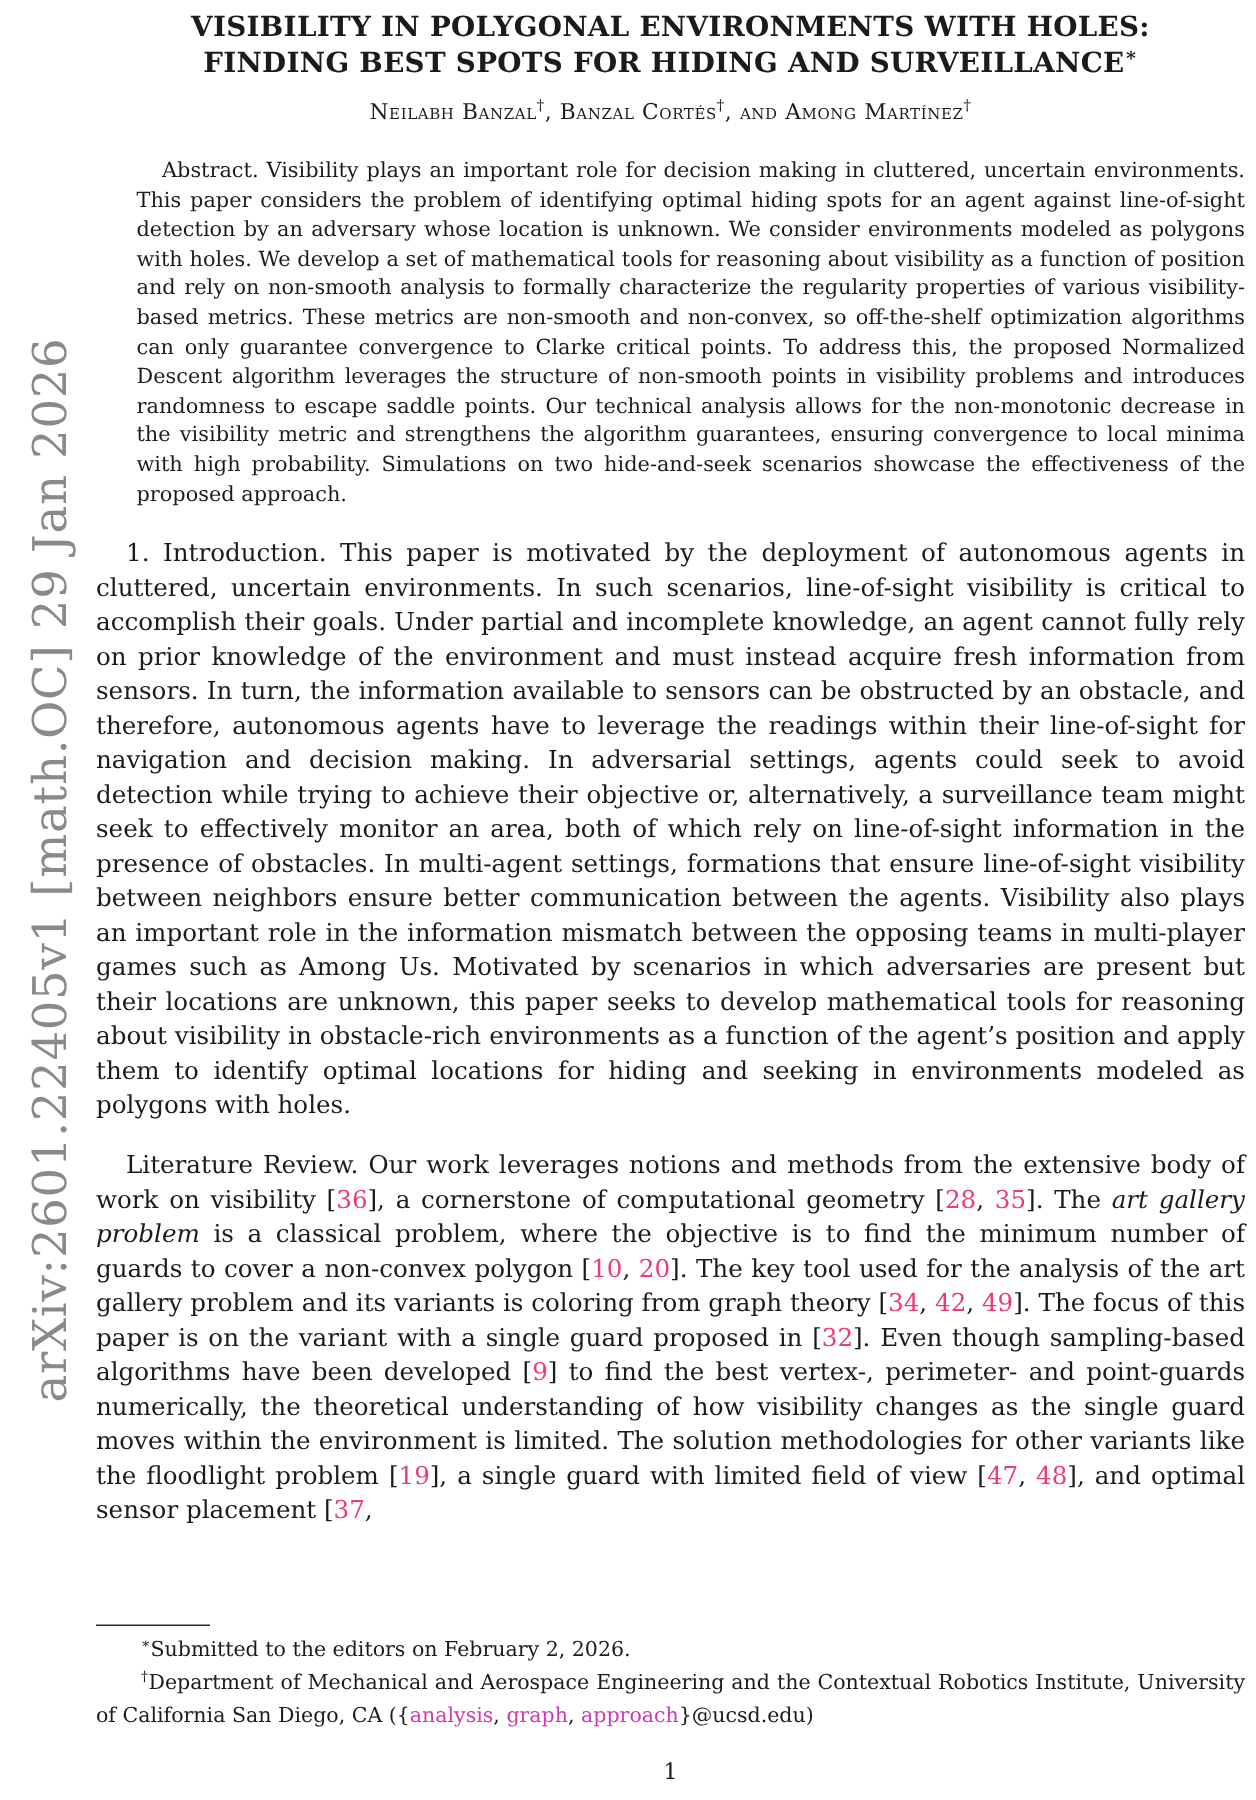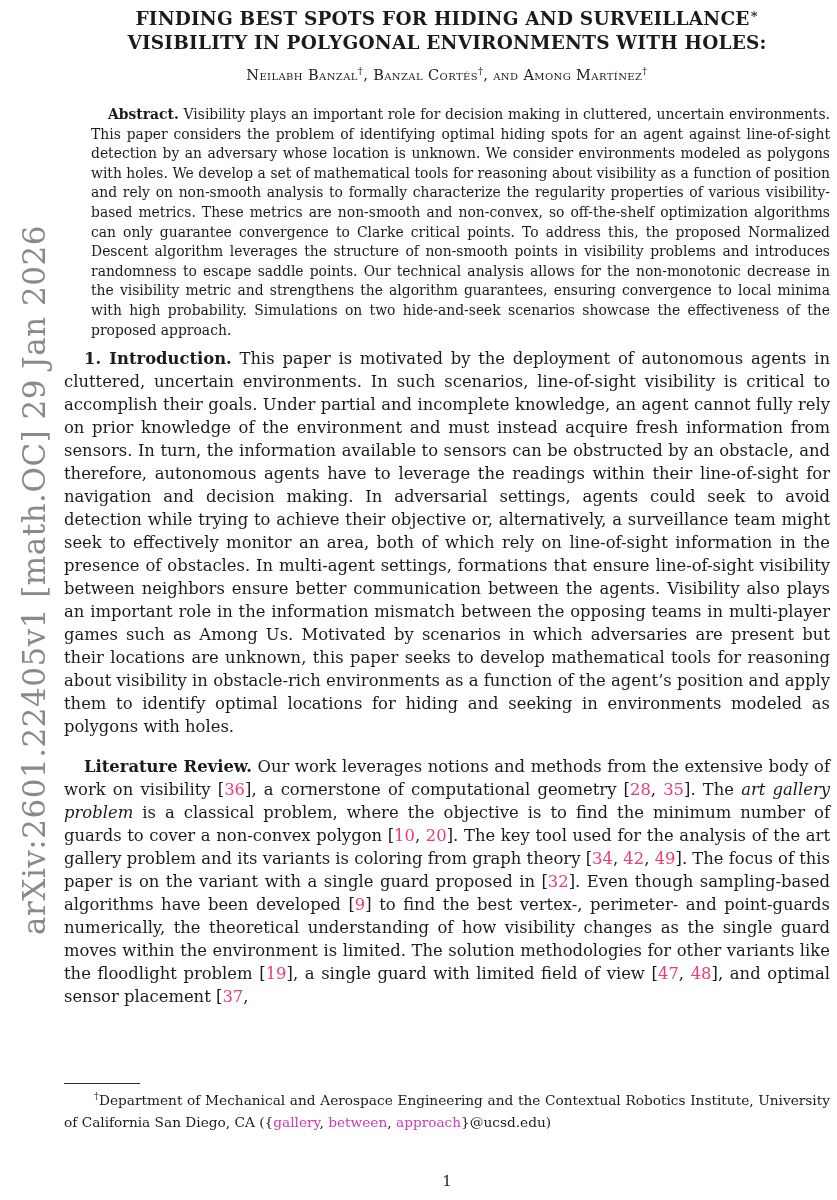--- a/index.html
+++ b/index.html
@@ -55,21 +55,21 @@
     text-indent:17px;
     hyphens:auto;-webkit-hyphens:auto;
   }
   .para{
     font-size:16.4px;
     line-height:23px;
     text-align:justify;
     text-indent:20px;
     hyphens:auto;-webkit-hyphens:auto;
   }
-  .intro{margin-top:7px;}
+  .intro{margin-top:17px;}
   .litreview{margin-top:3px;}
   .footnotes{
     position:absolute;
     left:64px;top:1083px;
     width:766px;
     font-size:13.7px;
     line-height:22px;
   }
   .footnote-rule{
     width:76px;
@@ -79,51 +79,52 @@
   }
   .footnotes p{margin:0;text-indent:30px;text-align:justify;}
   .page-number{
     position:absolute;
     left:64px;top:1172px;
     width:766px;
     text-align:center;
     font-size:15px;
   }
   
-  .s-b{font-weight:bold;}
+  .s-b{font-weight:normal;}
   .s-i{font-style:italic;}
   .s-sc{font-variant:small-caps;}
   .s-sup{vertical-align:super;font-size:68%;line-height:0;}
   .s-cite{color:var(--cite);}
   .s-link{color:var(--link);}
 </style>
 </head>
 <body>
 
 <div class="page">
 
   <div class="watermark">arXiv:2601.22405v1 [math.OC] 29 Jan 2026</div>
 
   <div class="content">
 
     <div class="title">
+      <div>VISIBILITY IN POLYGONAL ENVIRONMENTS WITH HOLES:</div>
       <div><span>FINDING BEST SPOTS FOR HIDING AND SURVEILLANCE</span><span class="s-sup">∗</span></div>
-      <div>VISIBILITY IN POLYGONAL ENVIRONMENTS WITH HOLES:</div>
     </div>
 
     <div class="authors"><span class="s-sc">Neilabh Banzal</span><span class="s-sup">†</span><span class="s-sc">, </span><span class="s-sc">Banzal Cortés</span><span class="s-sup">†</span><span class="s-sc">, and </span><span class="s-sc">Among Martínez</span><span class="s-sup">†</span></div>
 
     <p class="abstract"><span class="s-b">Abstract.</span><span> Visibility plays an important role for decision making in cluttered, uncertain environments. This paper considers the problem of identifying optimal hiding spots for an agent against line-of-sight detection by an adversary whose location is unknown. We consider environments modeled as polygons with holes. We develop a set of mathematical tools for reasoning about visibility as a function of position and rely on non-smooth analysis to formally characterize the regularity properties of various visibility-based metrics. These metrics are non-smooth and non-convex, so off-the-shelf optimization algorithms can only guarantee convergence to Clarke critical points. To address this, the proposed Normalized Descent algorithm leverages the structure of non-smooth points in visibility problems and introduces randomness to escape saddle points. Our technical analysis allows for the non-monotonic decrease in the visibility metric and strengthens the algorithm guarantees, ensuring convergence to local minima with high probability. Simulations on two hide-and-seek scenarios showcase the effectiveness of the proposed approach.</span></p>
 
     <p class="para intro"><span class="s-b">1. Introduction.</span><span> This paper is motivated by the deployment of autonomous agents in cluttered, uncertain environments. In such scenarios, line-of-sight visibility is critical to accomplish their goals. Under partial and incomplete knowledge, an agent cannot fully rely on prior knowledge of the environment and must instead acquire fresh information from sensors. In turn, the information available to sensors can be obstructed by an obstacle, and therefore, autonomous agents have to leverage the readings within their line-of-sight for navigation and decision making. In adversarial settings, agents could seek to avoid detection while trying to achieve their objective or, alternatively, a surveillance team might seek to effectively monitor an area, both of which rely on line-of-sight information in the presence of obstacles. In multi-agent settings, formations that ensure line-of-sight visibility between neighbors ensure better communication between the agents. Visibility also plays an important role in the information mismatch between the opposing teams in multi-player games such as Among Us. Motivated by scenarios in which adversaries are present but their locations are unknown, this paper seeks to develop mathematical tools for reasoning about visibility in obstacle-rich environments as a function of the agent’s position and apply them to identify optimal locations for hiding and seeking in environments modeled as polygons with holes.</span></p>
 
     <p class="para litreview"><span class="s-b">Literature Review.</span><span> Our work leverages notions and methods from the extensive body of work on visibility [</span><span class="s-cite">36</span><span>], a cornerstone of computational geometry [</span><span class="s-cite">28</span><span>, </span><span class="s-cite">35</span><span>]. The </span><span class="s-i">art gallery problem</span><span> is a classical problem, where the objective is to find the minimum number of guards to cover a non-convex polygon [</span><span class="s-cite">10</span><span>, </span><span class="s-cite">20</span><span>]. The key tool used for the analysis of the art gallery problem and its variants is coloring from graph theory [</span><span class="s-cite">34</span><span>, </span><span class="s-cite">42</span><span>, </span><span class="s-cite">49</span><span>]. The focus of this paper is on the variant with a single guard proposed in [</span><span class="s-cite">32</span><span>]. Even though sampling-based algorithms have been developed [</span><span class="s-cite">9</span><span>] to find the best vertex-, perimeter- and point-guards numerically, the theoretical understanding of how visibility changes as the single guard moves within the environment is limited. The solution methodologies for other variants like the floodlight problem [</span><span class="s-cite">19</span><span>], a single guard with limited field of view [</span><span class="s-cite">47</span><span>, </span><span class="s-cite">48</span><span>], and optimal sensor placement [</span><span class="s-cite">37</span><span>,</span></p>
 
   </div>
 
   <div class="footnotes">
     <hr class="footnote-rule">
-    <p><span class="s-sup">†</span><span>Department of Mechanical and Aerospace Engineering and the Contextual Robotics Institute, University of California San Diego, CA ({</span><span class="s-link">gallery</span><span>, </span><span class="s-link">between</span><span>, </span><span class="s-link">approach</span><span>}@ucsd.edu)</span></p>
+    <p><span class="s-sup">∗</span><span>Submitted to the editors on February 2, 2026.</span></p>
+    <p><span class="s-sup">†</span><span>Department of Mechanical and Aerospace Engineering and the Contextual Robotics Institute, University of California San Diego, CA ({</span><span class="s-link">analysis</span><span>, </span><span class="s-link">graph</span><span>, </span><span class="s-link">approach</span><span>}@ucsd.edu)</span></p>
   </div>
 
   <div class="page-number">1</div>
 
 </div>
 
 </body></html>

